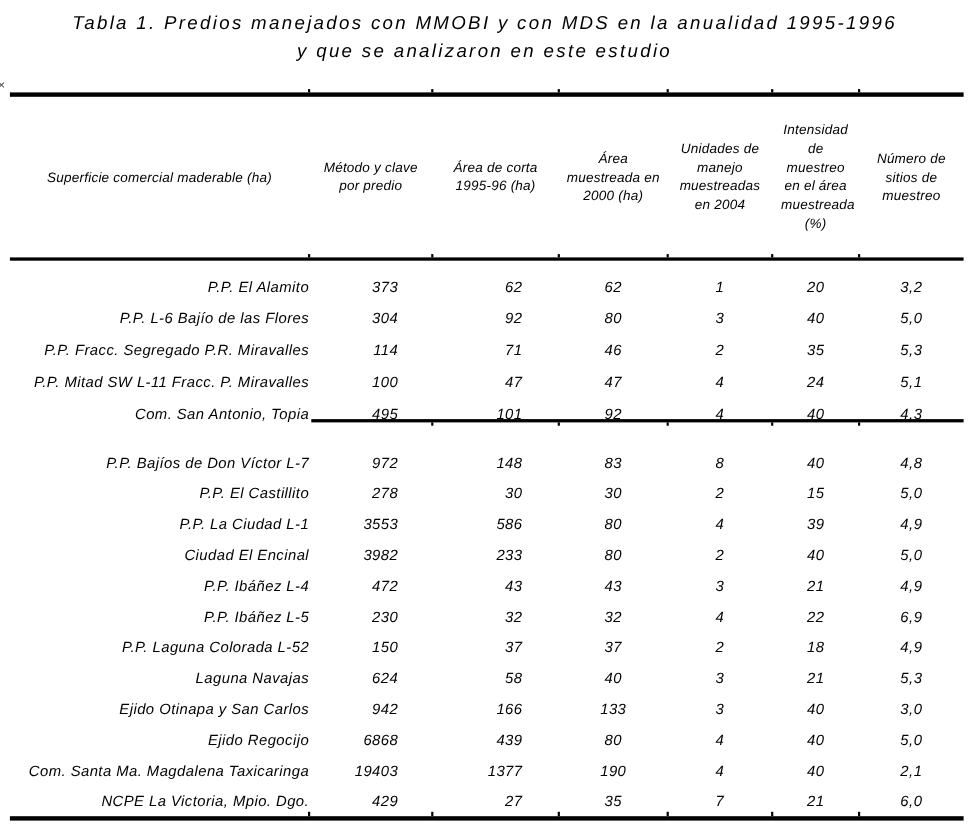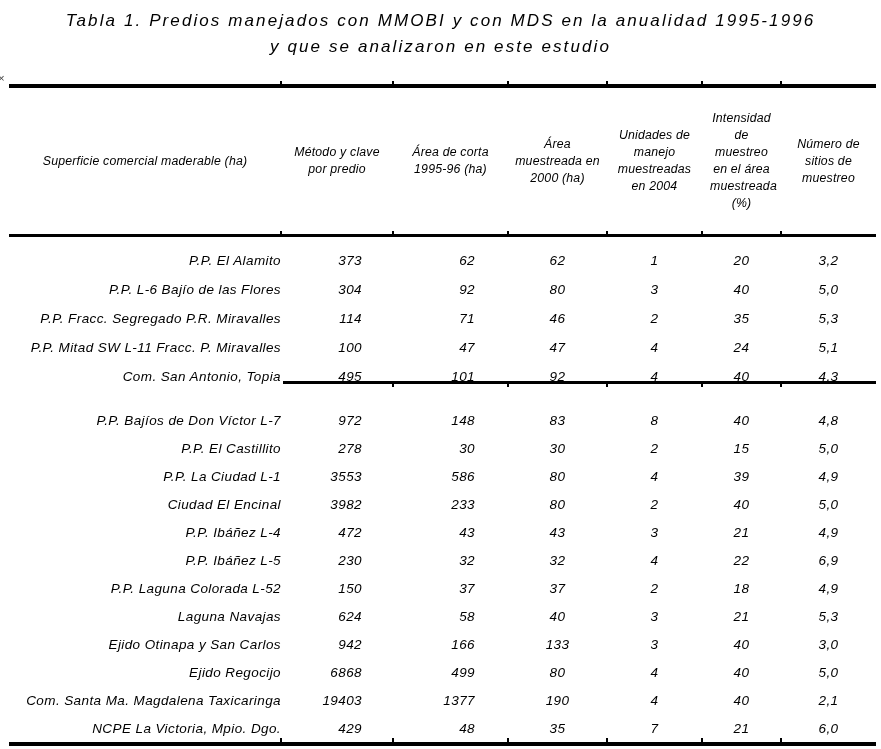--- a/index.html
+++ b/index.html
@@ -222,39 +222,39 @@
         <div class="cell c1">942</div>
         <div class="cell c2">166</div>
         <div class="cell c3">133</div>
         <div class="cell c4">3</div>
         <div class="cell c5">40</div>
         <div class="cell c6">3,0</div>
       </div>
       <div class="trow grid-cols">
         <div class="cell c0">Ejido Regocijo</div>
         <div class="cell c1">6868</div>
-        <div class="cell c2">499</div>
+        <div class="cell c2">439</div>
         <div class="cell c3">80</div>
         <div class="cell c4">4</div>
         <div class="cell c5">40</div>
         <div class="cell c6">5,0</div>
       </div>
       <div class="trow grid-cols">
         <div class="cell c0">Com. Santa Ma. Magdalena Taxicaringa</div>
         <div class="cell c1">19403</div>
         <div class="cell c2">1377</div>
         <div class="cell c3">190</div>
         <div class="cell c4">4</div>
         <div class="cell c5">40</div>
         <div class="cell c6">2,1</div>
       </div>
       <div class="trow grid-cols">
         <div class="cell c0">NCPE La Victoria, Mpio. Dgo.</div>
         <div class="cell c1">429</div>
-        <div class="cell c2">48</div>
+        <div class="cell c2">27</div>
         <div class="cell c3">35</div>
         <div class="cell c4">7</div>
         <div class="cell c5">21</div>
         <div class="cell c6">6,0</div>
       </div>
     </div>
 
   <div class="rule rule-bottom"></div>
 
   <div id="ticksHost">

